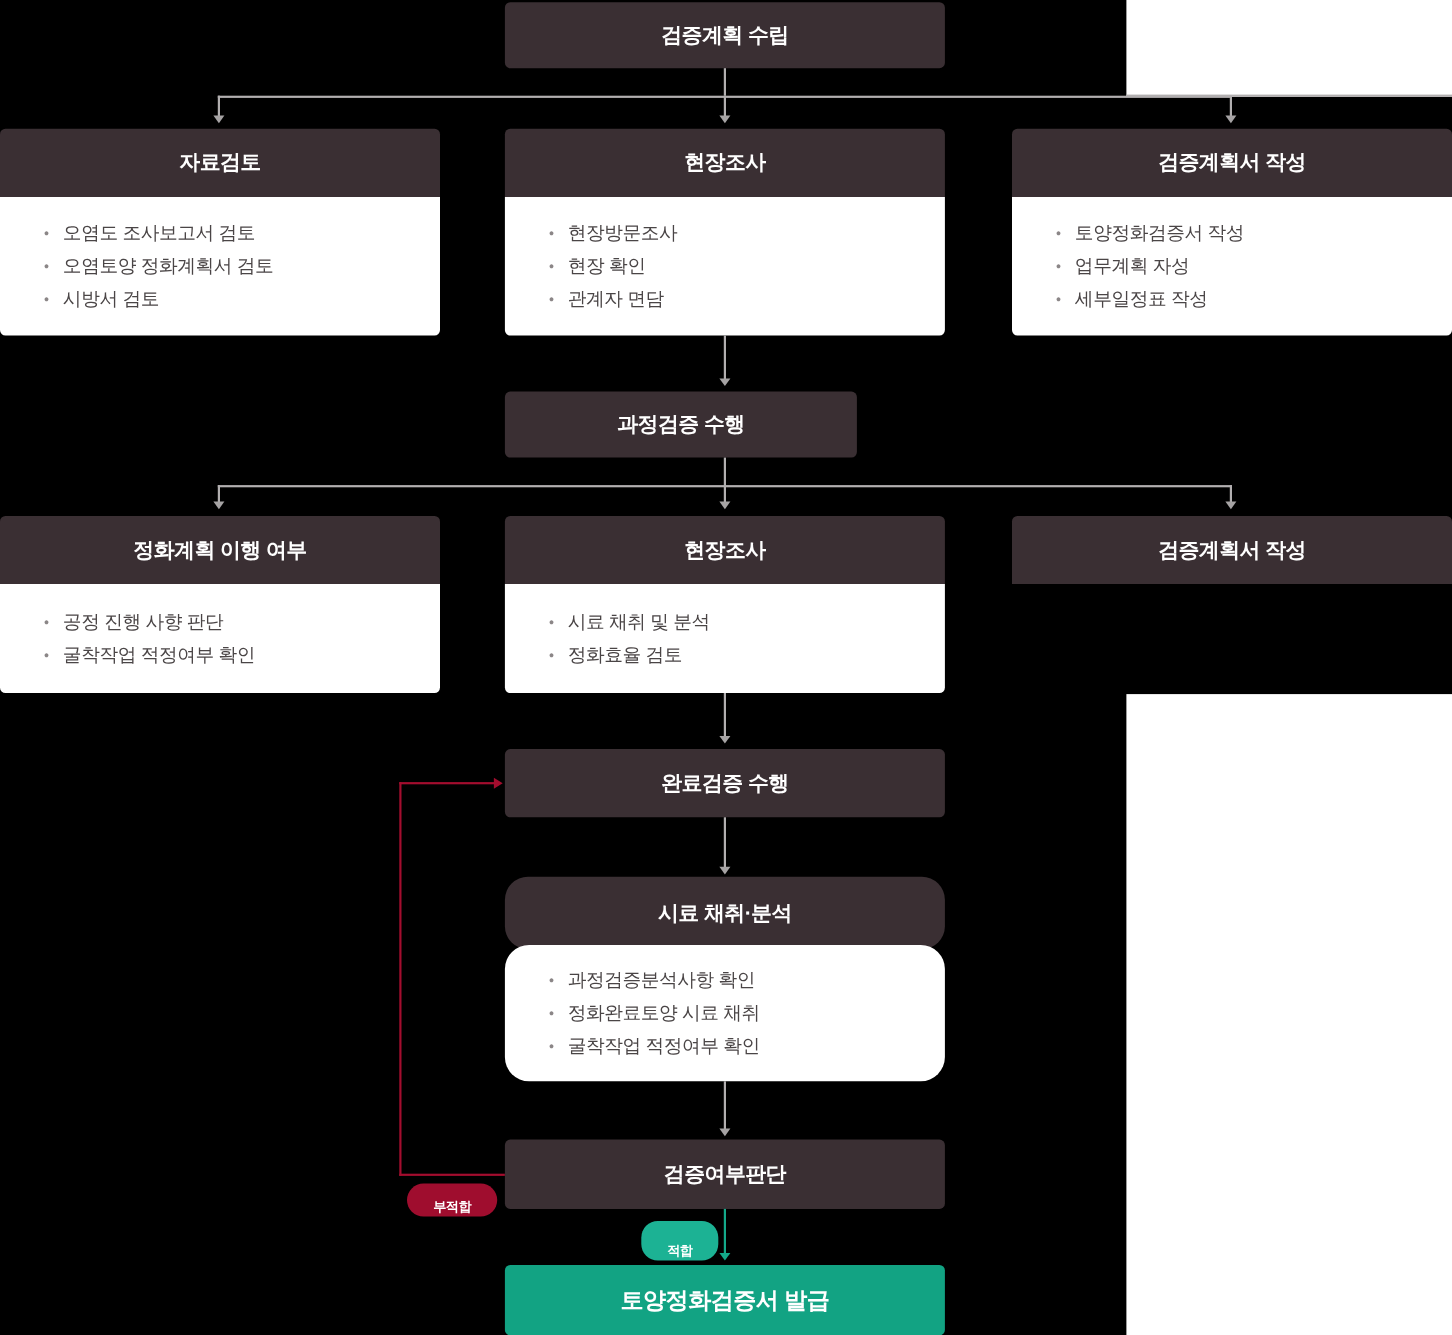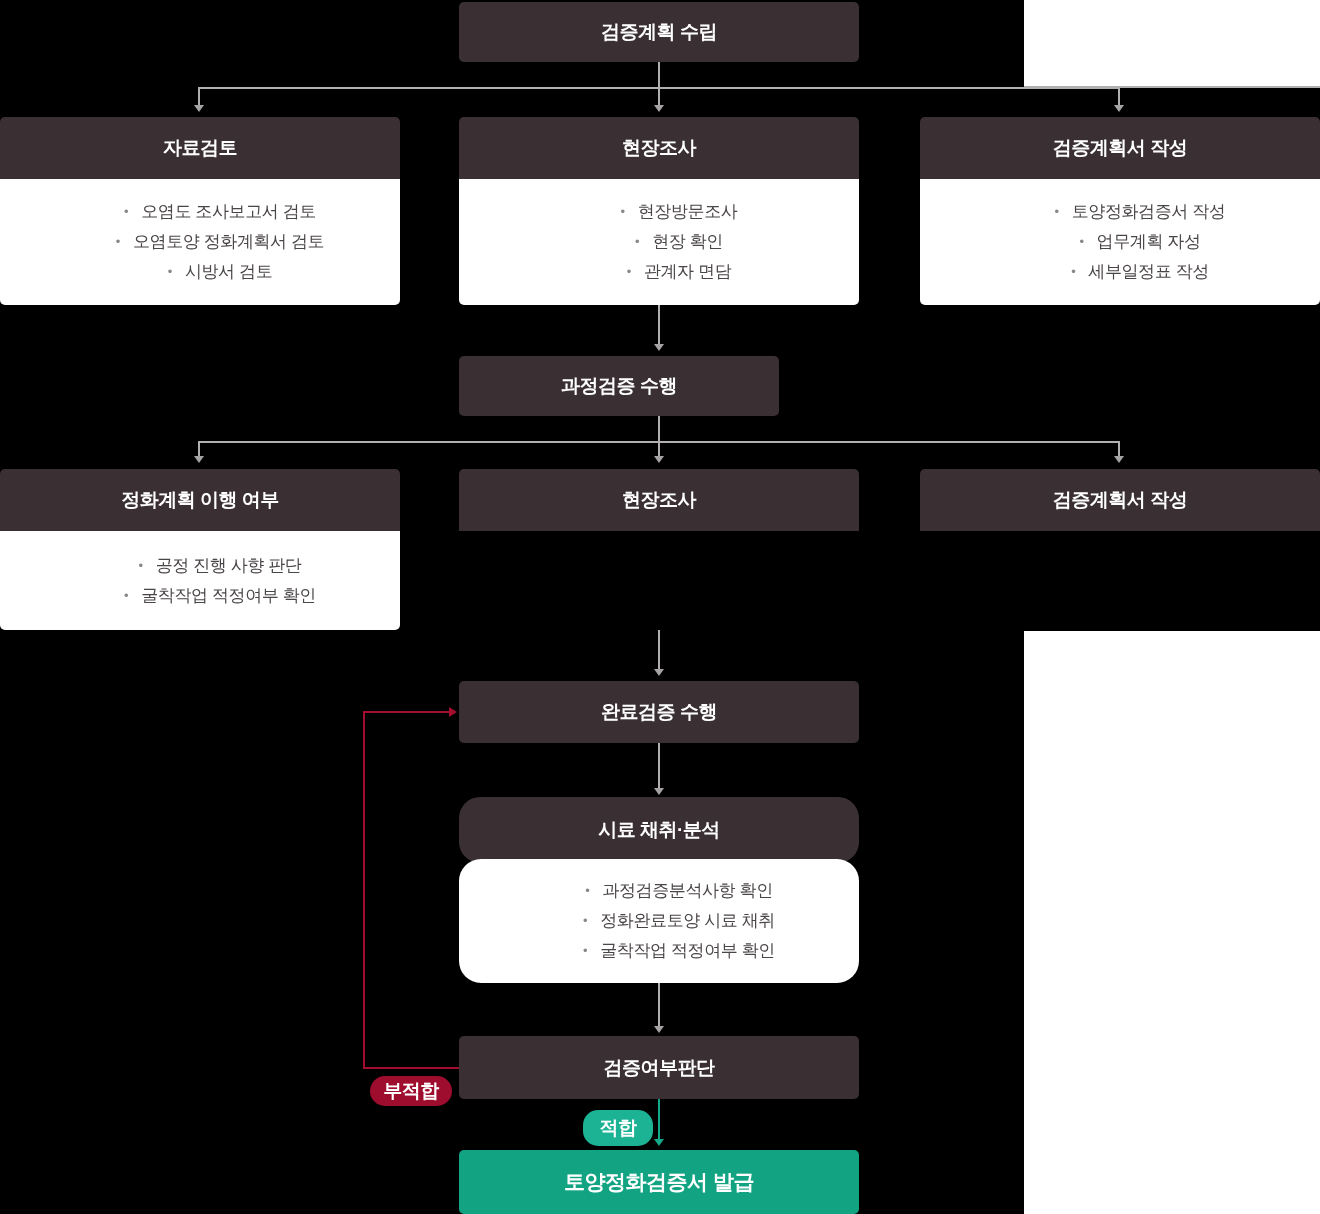--- a/index.html
+++ b/index.html
@@ -15,21 +15,21 @@
   }
   .col-header{
     position:absolute;background:#3A2F33;color:#ffffff;
     display:flex;align-items:center;justify-content:center;
     font-size:19px;font-weight:bold;letter-spacing:-0.5px;border-radius:5px 5px 0 0;
   }
   .col-body{
     position:absolute;background:#ffffff;border-radius:0 0 5px 5px;
     display:flex;flex-direction:column;justify-content:center;
   }
-  .bullets{list-style:none;margin:10px;padding:0 0 0 40px;text-align:center;}
+  .bullets{list-style:none;margin:0;padding:0 0 0 40px;}
   .bullets li{
     font-size:17px;line-height:29px;color:#4A4546;letter-spacing:-0.4px;
     white-space:nowrap;
   }
   .bullets li::before{
     content:"•";color:#8B8687;font-size:13px;margin-right:13px;position:relative;top:-1px;
   }
   .vline{position:absolute;width:2px;background:#B2AFB0;}
   .hline{position:absolute;height:2px;background:#B2AFB0;}
   .vline-red{position:absolute;width:2px;background:#A30D2E;}
@@ -44,22 +44,22 @@
     position:absolute;width:0;height:0;
     border-left:5px solid transparent;border-right:5px solid transparent;
     border-top:7px solid #14A98A;
   }
   .arr-right-red{
     position:absolute;width:0;height:0;
     border-top:5px solid transparent;border-bottom:5px solid transparent;
     border-left:8px solid #A30D2E;
   }
   .pill{
-    position:absolute;border-radius:15px;color:#ffffff;font-weight:bold;font-size:19px;
-    display:flex;align-items:center;justify-content:center;letter-spacing:-0.5px;
+    position:absolute;border-radius:15px;color:#ffffff;font-weight:bold;font-size:12px;
+    display:flex;align-items:flex-end;justify-content:center;letter-spacing:-0.5px;
   }
   .pill-red{background:#9F0D2E;}
   .pill-green{background:#1CB294;}
   .final{
     position:absolute;background:#12A383;color:#ffffff;border-radius:5px;
     display:flex;align-items:center;justify-content:center;
     font-size:21px;font-weight:bold;letter-spacing:-0.5px;
   }
 </style>
 </head>
@@ -138,20 +138,26 @@
   <div class="col-body" style="left:0;top:531px;width:400px;height:99px;">
     <ul class="bullets">
       <li>공정 진행 사향 판단</li>
       <li>굴착작업 적정여부 확인</li>
     </ul>
   </div>
 
   <div class="col-header" style="left:459px;top:469px;width:400px;height:62px;">
     <span>현장조사</span>
   </div>
+  <div class="col-body" style="left:459px;top:531px;width:400px;height:99px;">
+    <ul class="bullets">
+      <li>시료 채취 및 분석</li>
+      <li>정화효율 검토</li>
+    </ul>
+  </div>
 
   <div class="col-header" style="left:920px;top:469px;width:400px;height:62px;">
     <span>검증계획서 작성</span>
   </div>
 
   <div class="vline" style="left:658px;top:630px;height:40px;"></div>
   <div class="arr-down" style="left:654px;top:669px;"></div>
 
   <div class="node" style="left:459px;top:681px;width:400px;height:62px;">
     <span>완료검증 수행</span>

